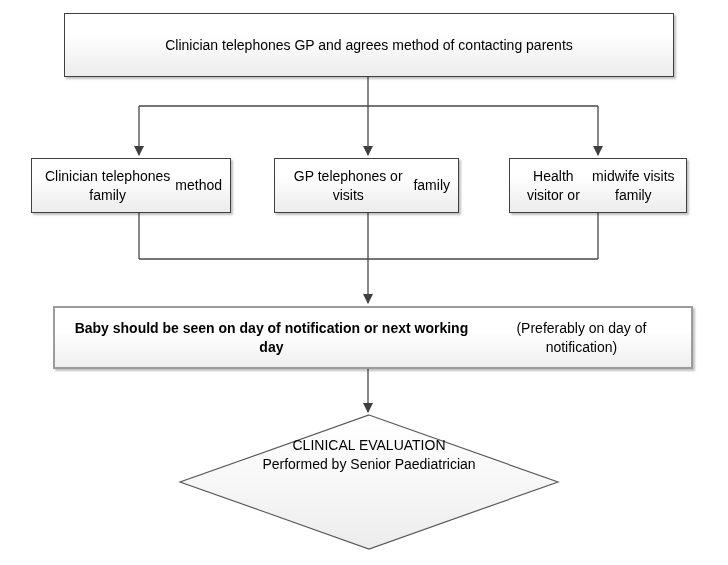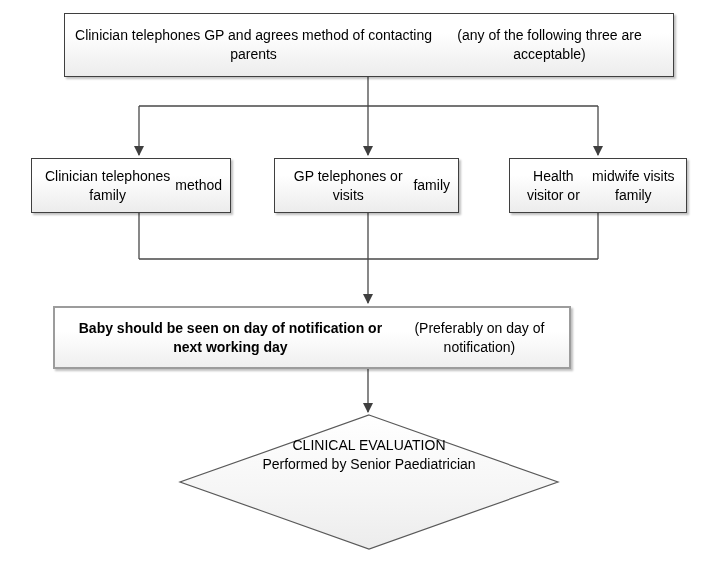--- a/index.html
+++ b/index.html
@@ -35,21 +35,21 @@
     background:linear-gradient(180deg,#ffffff 30%,#ececec 100%);
     border:1px solid var(--box-border);
     box-shadow:2px 2px 2px rgba(0,0,0,0.25);
     padding:14px 8px;
   }
   .node-top   {left:64px;  top:13px;  width:610px; height:64px;}
   .node-opt1  {left:31px;  top:158px; width:200px; height:55px;}
   .node-opt2  {left:274px; top:158px; width:185px; height:55px;}
   .node-opt3  {left:509px; top:158px; width:178px; height:55px;}
   .node-seen  {
-    left:53px; top:306px; width:518px; height:63px;
+    left:53px; top:306px; width:640px; height:63px;
     border:2px solid var(--emphasis-box-border);
     background:linear-gradient(180deg,#ffffff 40%,#efefef 100%);
   }
   .bold-line{font-weight:bold;}
   .diamond-label{
     position:absolute;
     left:209px; top:436px; width:320px;
     z-index:2;
     text-align:center;
     font-size:14px;
@@ -87,21 +87,20 @@
     <line class="conn" x1="139" y1="259" x2="598" y2="259"></line>
     <line class="conn" x1="368" y1="259" x2="368" y2="303" marker-end="url(#arrow)"></line>
 
     <line class="conn" x1="368" y1="369" x2="368" y2="412" marker-end="url(#arrow)"></line>
 
     <polygon class="diamond-shape" points="369,415 558,482 369,549 180,482"></polygon>
   </svg>
 
   <div class="node node-top">
     <div>Clinician telephones GP and agrees method of contacting parents</div>
-    <div>(any of the following three are acceptable)</div>
   </div>
 
   <div class="node node-opt1">
     <div>Clinician telephones family</div>
     <div>method</div>
   </div>
 
   <div class="node node-opt3">
     <div>Health visitor or</div>
     <div>midwife visits family</div>

